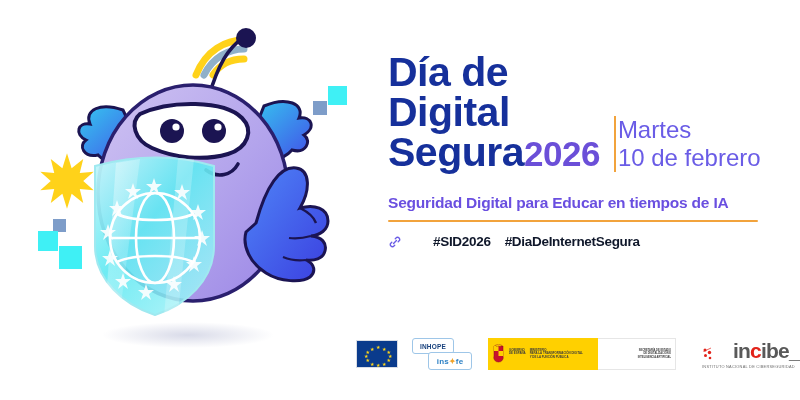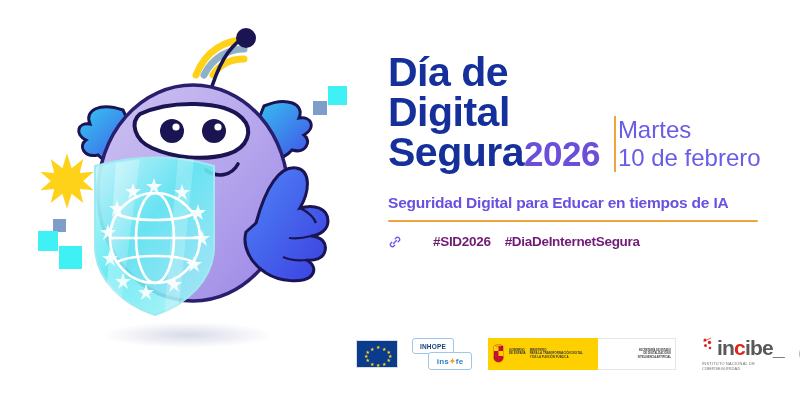--- a/index.html
+++ b/index.html
@@ -66,21 +66,21 @@
     display:flex;align-items:center;
     white-space:nowrap;
   }
   .link-icon{
     display:inline-block;width:14px;height:14px;margin-right:5px;color:#6a5ce6;
   }
   .url{
     color:#6a5ce6;font-weight:bold;font-size:14px;letter-spacing:-0.2px;
   }
   .tags{margin-left:26px;display:flex;gap:14px;}
-  .tag{color:#701a75;font-weight:bold;font-size:13.5px;letter-spacing:-0.3px;}
+  .tag{color:#0f172a;font-weight:bold;font-size:13.5px;letter-spacing:-0.3px;}
 
   
   #logos{
     position:absolute;left:356px;top:330px;width:430px;height:48px;
     display:flex;align-items:center;
   }
   .logo{display:flex;align-items:center;}
 
   .eu-flag{
     width:42px;height:28px;background:#0a3b8c;position:relative;
@@ -112,21 +112,21 @@
   .gob-txt{display:flex;gap:4px;}
   .gob-col{font-size:2.9px;line-height:3.6px;color:#3a3a3a;font-weight:bold;}
   .gob-white{
     width:78px;background:#fff;border:1px solid #e6e6e6;border-left:none;
     box-sizing:border-box;display:flex;align-items:center;justify-content:flex-end;
     padding-right:4px;
   }
   .gob-white .gob-col{font-size:2.6px;line-height:3.2px;text-align:right;}
 
   .incibe{margin-left:26px;display:flex;flex-direction:column;align-items:flex-start;}
-  .incibe-row{display:flex;align-items:flex-start;}
+  .incibe-row{display:flex;align-items:flex-end;gap:16px;}
   .incibe-mark{width:12px;height:14px;margin-right:3px;}
   .incibe-word{
     font-size:21px;font-weight:bold;color:#595959;letter-spacing:-0.8px;line-height:21px;
   }
   .incibe-word .c{color:#e2231a;}
   .incibe-sub{font-size:3.9px;color:#6e6e6e;letter-spacing:0.25px;margin-top:3px;}
 
   .badge017{margin-left:14px;width:40px;height:40px;}
 </style>
 </head>

